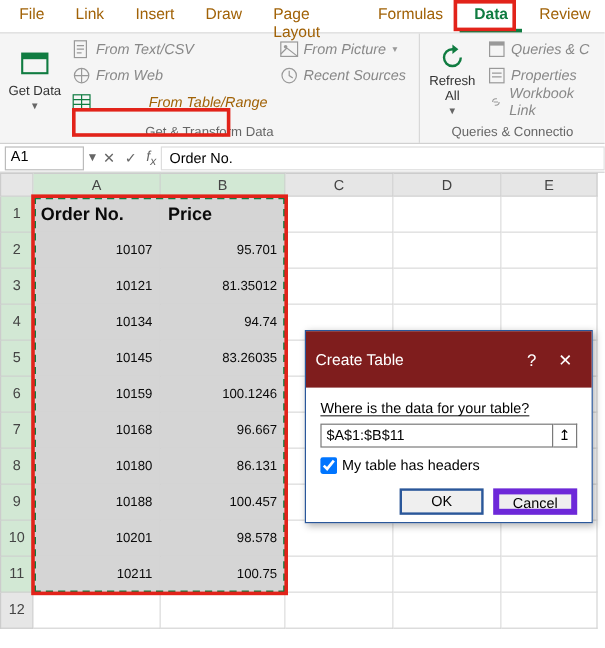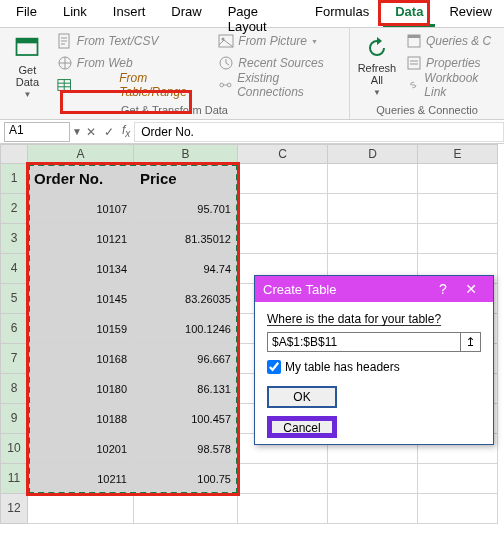--- a/index.html
+++ b/index.html
@@ -1,20 +1,20 @@
 <!DOCTYPE html>
 <html><head>
 <meta charset="utf-8">
 <style>
   * { box-sizing: border-box; margin: 0; padding: 0; font-family: 'Segoe UI', Tahoma, sans-serif; }
   body { background: #fff; width: 504px; height: 540px; overflow: hidden; position: relative; font-size: 12px; }
 
   
   .tabs { display: flex; background: #fff; border-bottom: 1px solid #d0d0d0; height: 28px; padding-left: 4px; gap: 2px; }
-  .tab { padding: 4px 12px; color: #000000; font-size: 13px; cursor: pointer; border-bottom: 3px solid transparent; }
+  .tab { padding: 4px 12px; color: #a16207; font-size: 13px; cursor: pointer; border-bottom: 3px solid transparent; }
   .tab.active { border-bottom: 3px solid #107c41; color: #107c41; font-weight: 600; }
 
   
   .ribbon { display: flex; background: #f5f5f5; height: 92px; border-bottom: 1px solid #d0d0d0; }
   .ribbon-group { border-right: 1px solid #d8d8d8; padding: 2px 6px 0 6px; display: flex; flex-direction: column; justify-content: space-between; }
   .ribbon-large { display: flex; flex-direction: column; align-items: center; justify-content: center; width: 46px; height: 72px; color: #333; gap: 2px; }
   .ribbon-large .biglabel { font-size: 11px; text-align: center; line-height: 12px; }
   .ribbon-small { display: flex; align-items: center; gap: 4px; height: 22px; color: #888; padding: 0 2px; font-size: 12px; font-style: italic; }
   .ribbon-small.enabled { color: #a16207; gap: 48px; }
   .ribbon-stack { display: flex; flex-direction: column; }
@@ -45,31 +45,31 @@
   .cell.num { justify-content: flex-end; font-family: inherit; }
 
   
   .marquee { position: absolute; border: 2px dashed #107c41; left: 28px; top: 164px; width: 210px; height: 330px; pointer-events: none; background: rgba(200,200,200,0.05); }
 
   
   .hl { position: absolute; border: 3px solid #e2231a; pointer-events: none; }
 
   
   .dialog { position: absolute; left: 254px; top: 275px; width: 240px; background: #fff; border: 1px solid #2a579a; box-shadow: 2px 2px 6px rgba(0,0,0,.3); }
-  .dlg-title { background: #d946ef; color: #fff; display: flex; align-items: center; height: 26px; padding: 0 8px; font-size: 13px; }
+  .dlg-title { background: #7f1d1d; color: #fff; display: flex; align-items: center; height: 47px; padding: 0 8px; font-size: 13px; }
   .dlg-title .spacer { flex: 1; }
   .dlg-close, .dlg-help { width: 28px; text-align: center; color: #fff; font-size: 14px; cursor: pointer; }
   .dlg-body { padding: 10px 12px 6px; }
   .dlg-label { font-size: 12px; text-decoration: underline; text-decoration-color: #333; text-underline-offset: 2px; }
   .dlg-input-row { display: flex; margin: 6px 0 8px; }
   .dlg-input { flex: 1; border: 1px solid #7a7a7a; height: 20px; padding: 0 4px; font-size: 12px; }
   .dlg-picker { width: 20px; height: 20px; border: 1px solid #7a7a7a; border-left: none; text-align: center; line-height: 18px; font-size: 12px; cursor: pointer; }
   .dlg-check { display: flex; align-items: center; gap: 4px; font-size: 12px; margin-bottom: 12px; }
   .dlg-check input { width: 14px; height: 14px; }
-  .dlg-btns { display: flex; justify-content: flex-end; gap: 8px; flex-direction: column; }
+  .dlg-btns { display: flex; justify-content: flex-end; gap: 8px; }
   .dlg-btn { width: 70px; height: 22px; border: 5px solid #6d28d9; background: #efefef; font-size: 12px; cursor: pointer; }
   .dlg-btn.primary { border: 2px solid #2a579a; }
 </style>
 </head>
 <body>
 
 <div class="tabs">
   <div class="tab">File</div>
   <div class="tab">Link</div>
   <div class="tab">Insert</div>
@@ -123,28 +123,20 @@
             </svg>
           <span>From Picture</span>
           <span style="font-size:7px;color:#999">▼</span>
         </div>
         <div class="ribbon-small">
           <svg class="icon16" viewBox="0 0 16 16">
               <circle cx="8" cy="8" r="6" fill="none" stroke="#999"></circle>
               <path d="M8 4v4l3 2" stroke="#999" fill="none"></path>
             </svg>
           <span>Recent Sources</span>
-        </div>
-        <div class="ribbon-small">
-          <svg class="icon16" viewBox="0 0 16 16">
-              <circle cx="4" cy="8" r="2" fill="none" stroke="#999"></circle>
-              <circle cx="12" cy="8" r="2" fill="none" stroke="#999"></circle>
-              <path d="M6 8h4" stroke="#999"></path>
-            </svg>
-          <span>Existing Connections</span>
         </div>
       </div>
     </div>
     <div class="group-label">Get &amp; Transform Data</div>
   </div>
 
   <div class="ribbon-group" style="flex:1;border-right:none">
     <div class="ribbon-row">
       <div class="ribbon-large">
         <svg class="icon16" style="width:24px;height:24px" viewBox="0 0 24 24">

